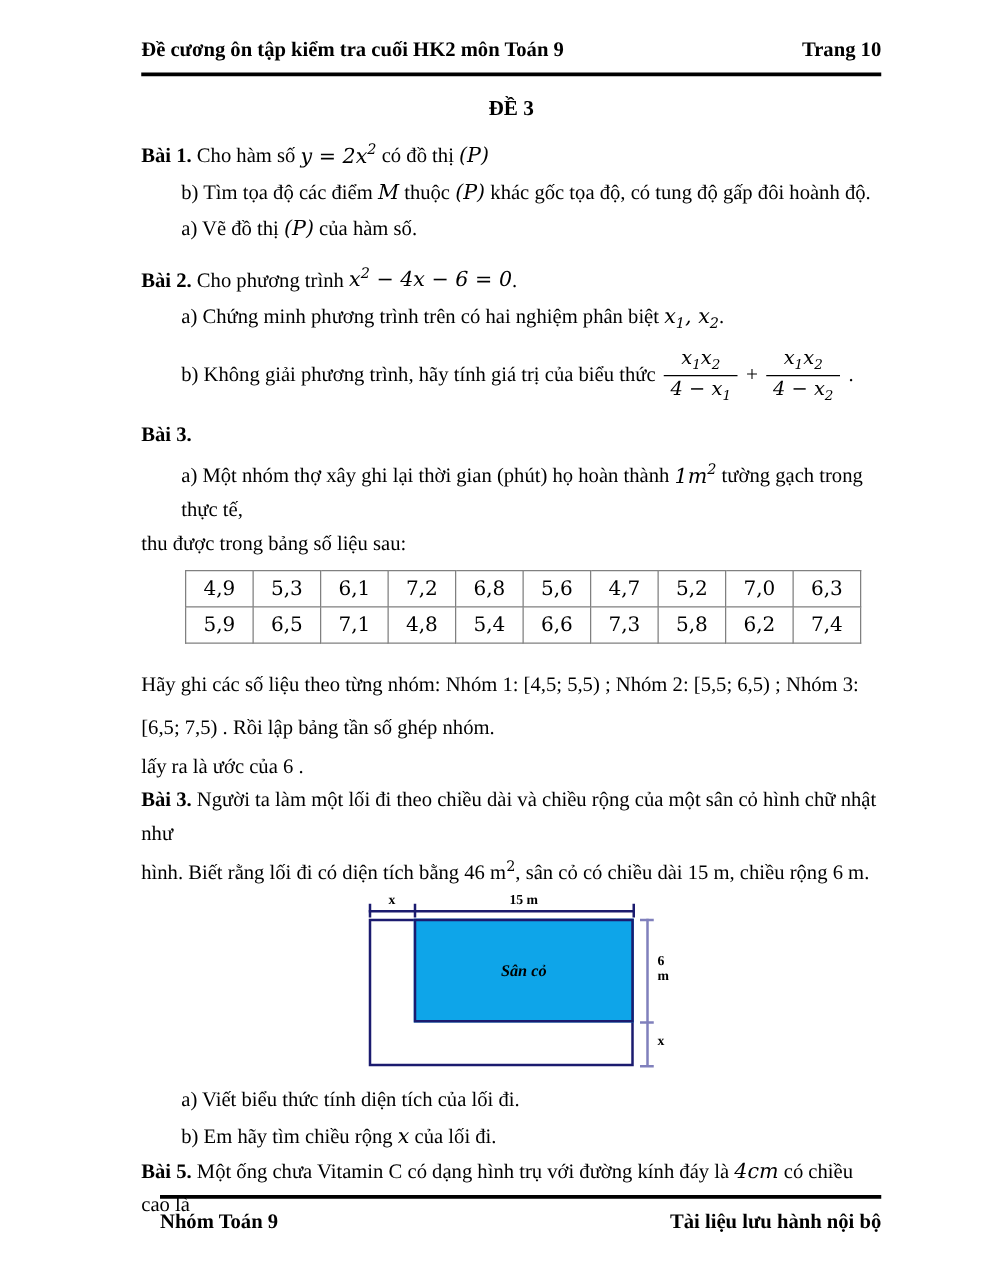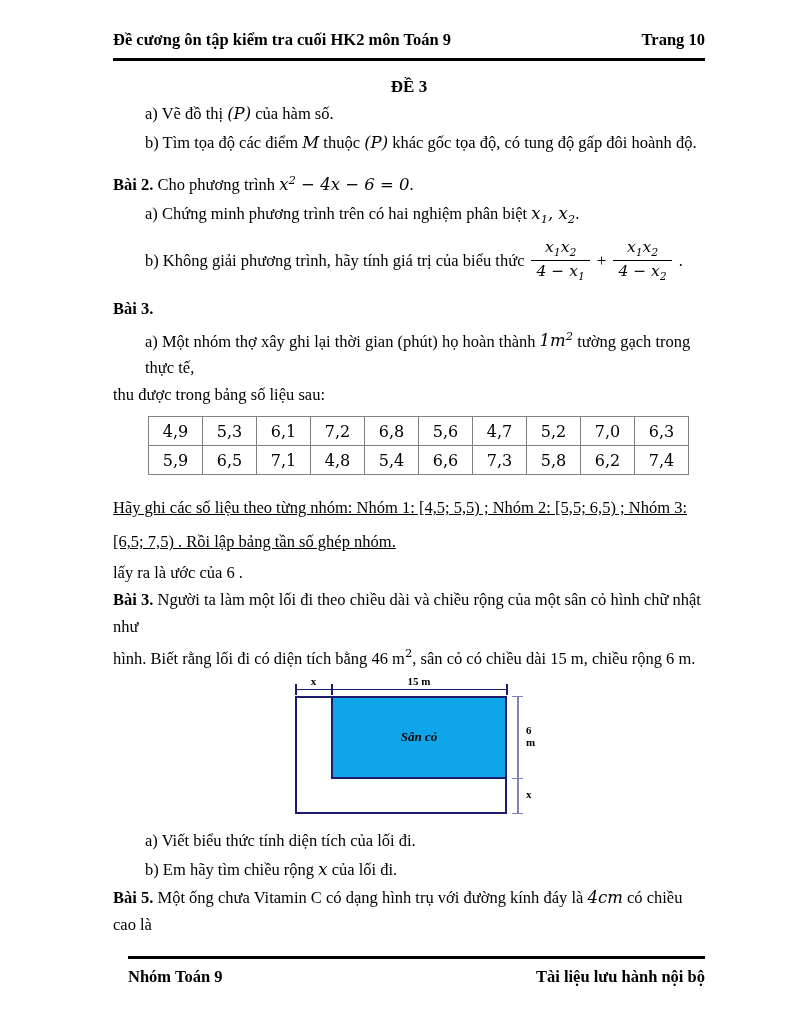--- a/index.html
+++ b/index.html
@@ -12,21 +12,21 @@
   
   .header{display:flex;justify-content:space-between;align-items:baseline;
     font-weight:bold;font-size:16.5px;padding-bottom:8px;border-bottom:3px solid #000;}
   .footer{position:absolute;left:128px;right:87px;top:956px;
     border-top:3px solid #000;padding-top:8px;display:flex;justify-content:space-between;
     font-weight:bold;font-size:16.5px;}
   
   .doc-title{text-align:center;font-weight:bold;font-size:17px;margin-top:16px;height:22px;}
   .line{line-height:27px;}
   .tall{line-height:29px;}
-  .grp{line-height:34px;text-decoration:underline;}
+  .grp{line-height:34px;}
   .indent{padding-left:32px;}
   .mt6{margin-top:6px;} .mt8{margin-top:8px;}
   b.blabel{font-weight:bold;}
   .math{font-family:"DejaVu Serif",serif;font-style:italic;}
   sub,sup{font-size:70%;font-family:"DejaVu Serif",serif;}
   
   .frac-row{display:flex;align-items:center;height:54px;padding-left:32px;gap:7px;}
   .frac{display:inline-block;text-align:center;font-family:"DejaVu Serif",serif;
     font-style:italic;font-size:15.5px;line-height:1.25;vertical-align:middle;}
   .frac .num{display:block;border-bottom:1px solid #000;padding:0 5px 1px;}
@@ -53,22 +53,26 @@
 
 <div class="page">
 
   <div class="header">
     <span>Đề cương ôn tập kiểm tra cuối HK2 môn Toán 9</span>
     <span>Trang 10</span>
   </div>
 
   <div class="doc-title">ĐỀ 3</div>
 
+  <div class="line tall mt6">
+    <b class="blabel">Bài 1.</b>
+    <span>Cho hàm số <span class="math">y = 2x<sup>2</sup></span> có đồ thị <span class="math">(P)</span></span>
+  </div>
+  <div class="line tall indent">b) Tìm tọa độ các điểm <span class="math">M</span> thuộc <span class="math">(P)</span> khác gốc tọa độ, có tung độ gấp đôi hoành độ.</div>
   <div class="line tall indent">a) Vẽ đồ thị <span class="math">(P)</span> của hàm số.</div>
-  <div class="line tall indent">b) Tìm tọa độ các điểm <span class="math">M</span> thuộc <span class="math">(P)</span> khác gốc tọa độ, có tung độ gấp đôi hoành độ.</div>
 
   <div class="line tall mt8">
     <b class="blabel">Bài 2.</b>
     <span>Cho phương trình <span class="math">x<sup>2</sup> − 4x − 6 = 0</span>.</span>
   </div>
   <div class="line tall indent">a) Chứng minh phương trình trên có hai nghiệm phân biệt <span class="math">x<sub>1</sub>, x<sub>2</sub></span>.</div>
   <div class="frac-row">
     <span>b) Không giải phương trình, hãy tính giá trị của biểu thức</span>
     <span class="frac">
       <span class="num">x<sub>1</sub>x<sub>2</sub></span>

